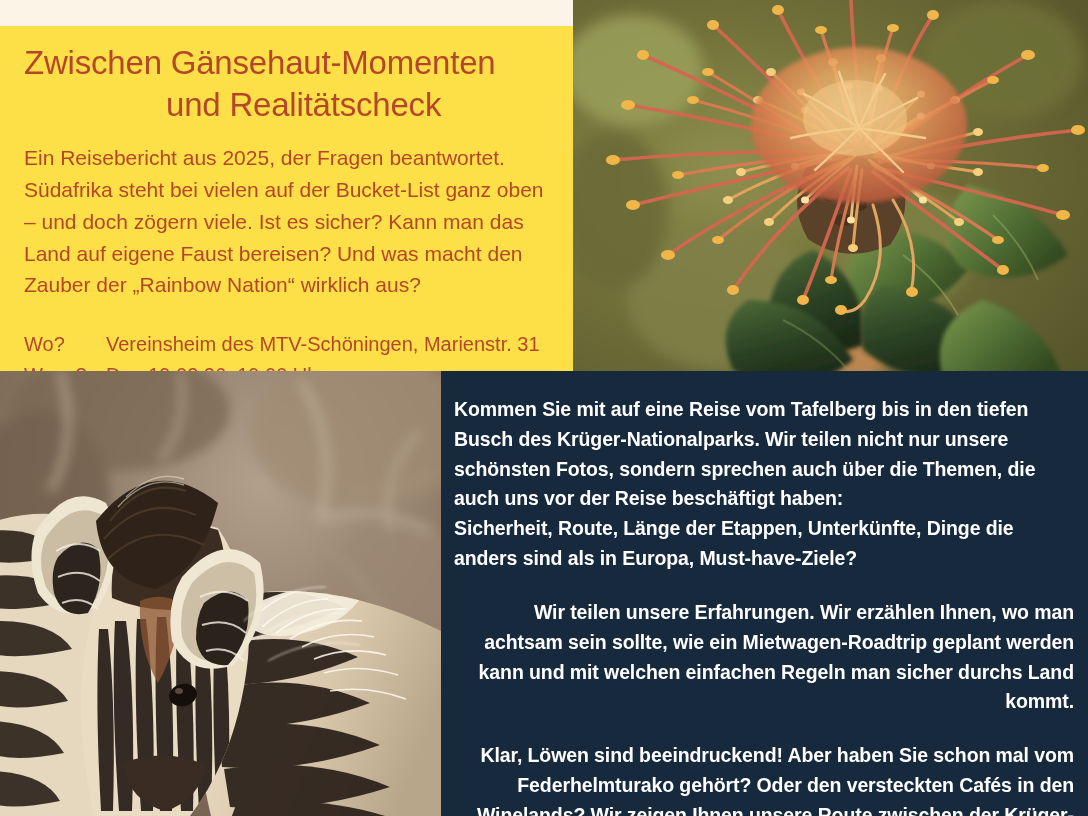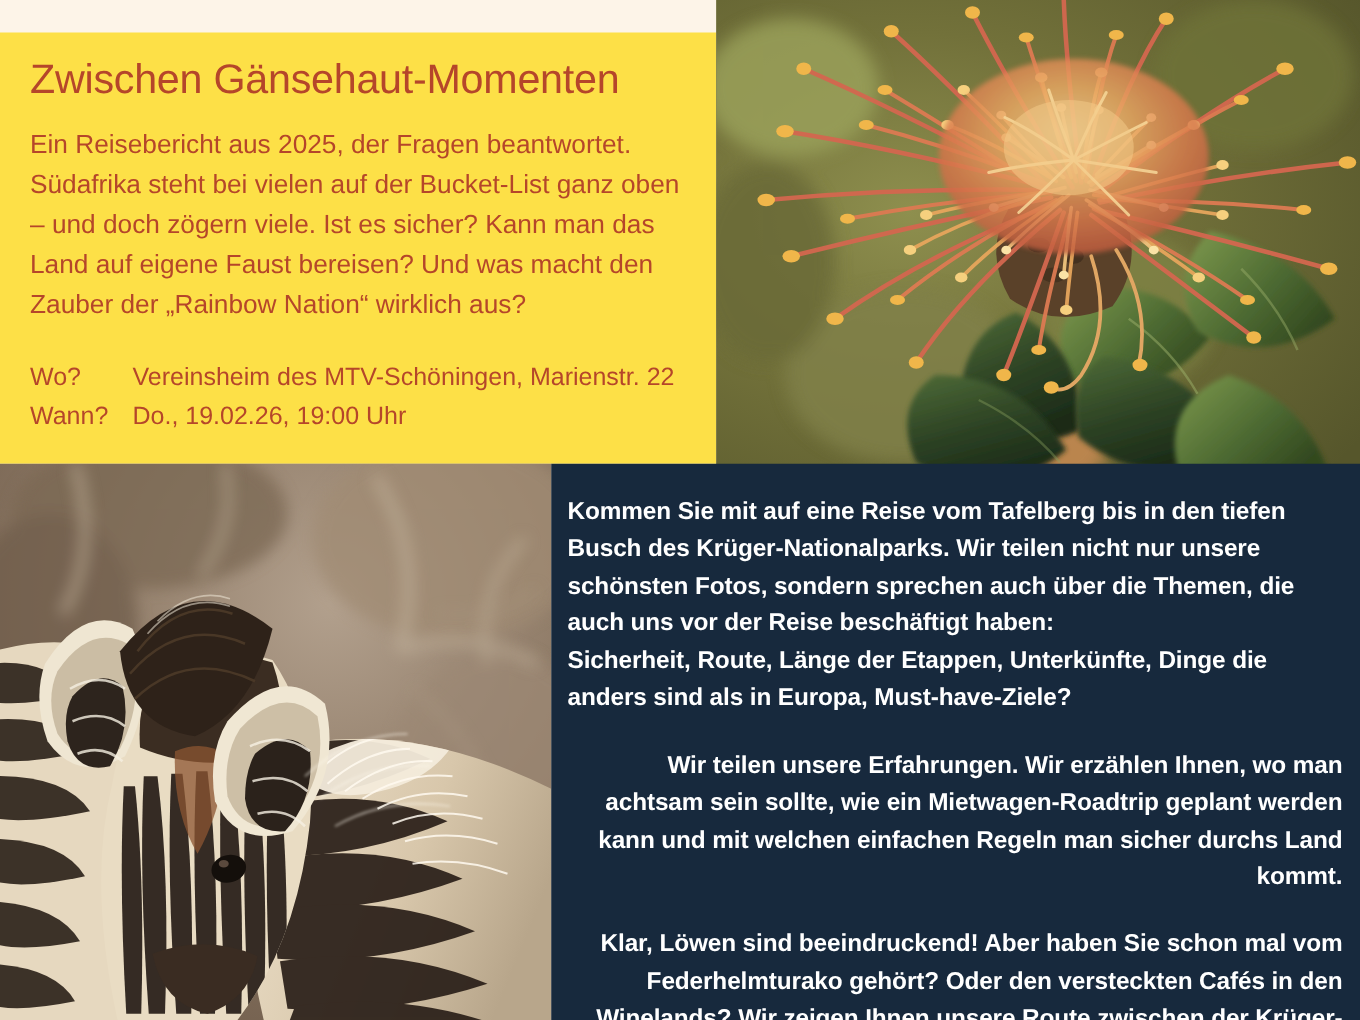--- a/index.html
+++ b/index.html
@@ -133,28 +133,29 @@
 
 <div class="poster">
 
   <div class="top-left">
     <div class="cream-strip"></div>
 
     <div class="orange-block">
 
       <h1 class="headline">
         <span class="line1">Zwischen Gänsehaut-Momenten</span>
+        <span class="line2">und Realitätscheck</span>
       </h1>
 
       <p class="intro">Ein Reisebericht aus 2025, der Fragen beantwortet. Südafrika steht bei vielen auf der Bucket-List ganz oben – und doch zögern viele. Ist es sicher? Kann man das Land auf eigene Faust bereisen? Und was macht den Zauber der „Rainbow Nation“ wirklich aus?</p>
 
       <div class="details">
         <div class="detail-row">
           <span class="detail-label">Wo?</span>
-          <span class="detail-value">Vereinsheim des MTV-Schöningen, Marienstr. 22</span>
+          <span class="detail-value">Vereinsheim des MTV-Schöningen, Marienstr. 31</span>
         </div>
         <div class="detail-row">
           <span class="detail-label">Wann?</span>
           <span class="detail-value">Do., 19.02.26, 19:00 Uhr</span>
         </div>
       </div>
 
     </div>
   </div>
 

